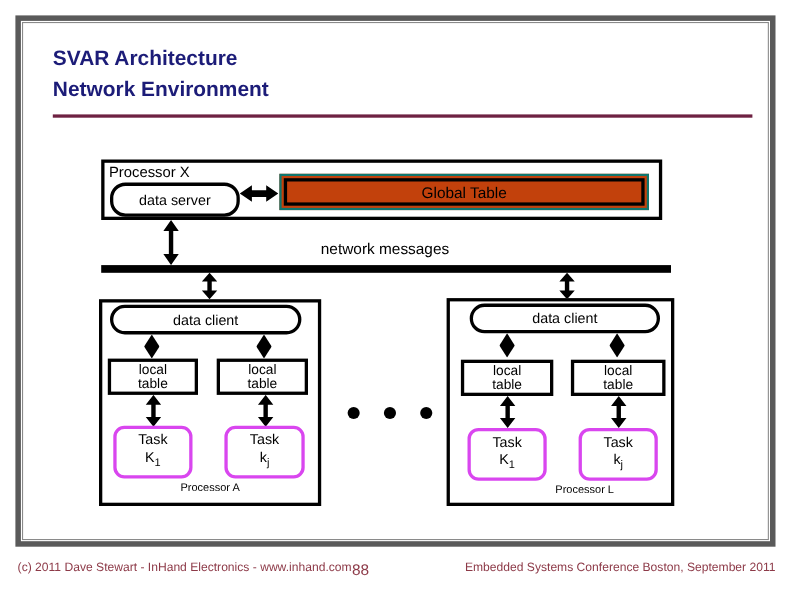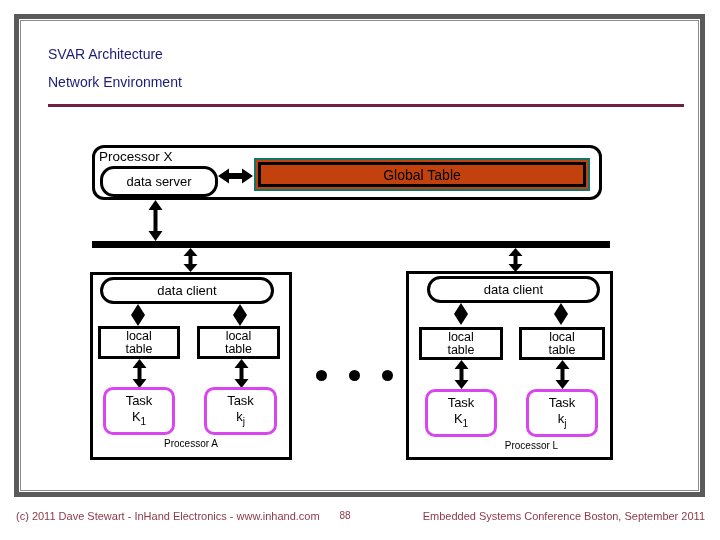--- a/index.html
+++ b/index.html
@@ -11,21 +11,21 @@
   
   .slide{
     position:absolute;left:14px;top:14px;width:681px;height:473px;
     border:5px solid #5a5a5a;background:#ffffff;
   }
   .slide::before{
     content:"";position:absolute;inset:1px;border:1px solid #8a8a8a;pointer-events:none;
   }
   .title{
     position:absolute;left:29px;top:21px;
-    font-size:14px;font-weight:normal;color:#1c1c78;line-height:28px;white-space:pre-line;
+    font-size:19px;font-weight:bold;color:#1c1c78;line-height:28px;white-space:pre-line;
   }
   .rule{
     position:absolute;left:29px;top:85px;width:636px;height:3px;background:#6e2142;
   }
   .capsule{
     position:absolute;border:3px solid #000;background:#fff;box-sizing:border-box;
     border-radius:14px;display:flex;align-items:center;justify-content:center;
     font-size:13px;
   }
   .ltable{
@@ -53,51 +53,52 @@
   }
   .bus{position:absolute;left:73px;top:222px;width:518px;height:7px;background:#000;}
   .netmsg{position:absolute;left:231px;top:199px;width:200px;text-align:center;font-size:14px;}
   .arrow{position:absolute;}
   .dots{
     position:absolute;left:297px;top:351px;width:77px;height:11px;
     display:flex;justify-content:space-between;
   }
   .dot{width:11px;height:11px;border-radius:50%;background:#000;}
   .footer-left{position:absolute;left:16px;top:510px;font-size:11px;color:#8d3a48;}
-  .footer-page{position:absolute;left:305px;top:510px;width:80px;text-align:center;font-size:10px;color:#8d3a48;}
+  .footer-page{position:absolute;left:320px;top:510px;width:80px;text-align:left;font-size:14px;color:#8d3a48;}
   .footer-right{position:absolute;right:15px;top:510px;font-size:11px;color:#8d3a48;}
 </style>
 </head>
 <body>
 
 <div class="slide">
 
   <div class="title">SVAR Architecture
 Network Environment</div>
   <div class="rule"></div>
 
-  <div class="procbox" style="left:73px;top:126px;width:510px;height:55px;border-radius:12px;">
+  <div class="procbox" style="left:73px;top:126px;width:510px;height:55px;">
     <div class="procx-label">Processor X</div>
     <div class="capsule" style="left:5px;top:18px;width:118px;height:31px;">
       <span>data server</span>
     </div>
     <div class="gtable" style="left:159px;top:10px;width:336px;height:33px;">
       <div class="gtable-inner">
         <span>Global Table</span>
       </div>
     </div>
     <svg class="arrow" style="left:123px;top:20px;" width="35" height="16" viewBox="0 0 35 16" preserveAspectRatio="none">
       <path fill="#000" d="M0,8 L11,0.5 L11,5 L24,5 L24,0.5 L35,8 L24,15.5 L24,11 L11,11 L11,15.5 Z"></path>
     </svg>
   </div>
 
   <svg class="arrow" style="left:129px;top:181px;" width="15" height="41" viewBox="0 0 15 41" preserveAspectRatio="none">
     <path fill="#000" d="M7.5,0 L14.5,10 L9.5,10 L9.5,31 L14.5,31 L7.5,41 L0.5,31 L5.5,31 L5.5,10 L0.5,10 Z"></path>
   </svg>
 
+  <div class="netmsg">network messages</div>
   <div class="bus"></div>
 
   <svg class="arrow" style="left:164px;top:229px;" width="15" height="24" viewBox="0 0 15 24" preserveAspectRatio="none">
     <path fill="#000" d="M7.5,0 L14.5,8 L9.5,8 L9.5,16 L14.5,16 L7.5,24 L0.5,16 L5.5,16 L5.5,8 L0.5,8 Z"></path>
   </svg>
   <svg class="arrow" style="left:489px;top:229px;" width="15" height="24" viewBox="0 0 15 24" preserveAspectRatio="none">
     <path fill="#000" d="M7.5,0 L14.5,8 L9.5,8 L9.5,16 L14.5,16 L7.5,24 L0.5,16 L5.5,16 L5.5,8 L0.5,8 Z"></path>
   </svg>
 
   <div class="procbox" style="left:71px;top:253px;width:202px;height:188px;">

